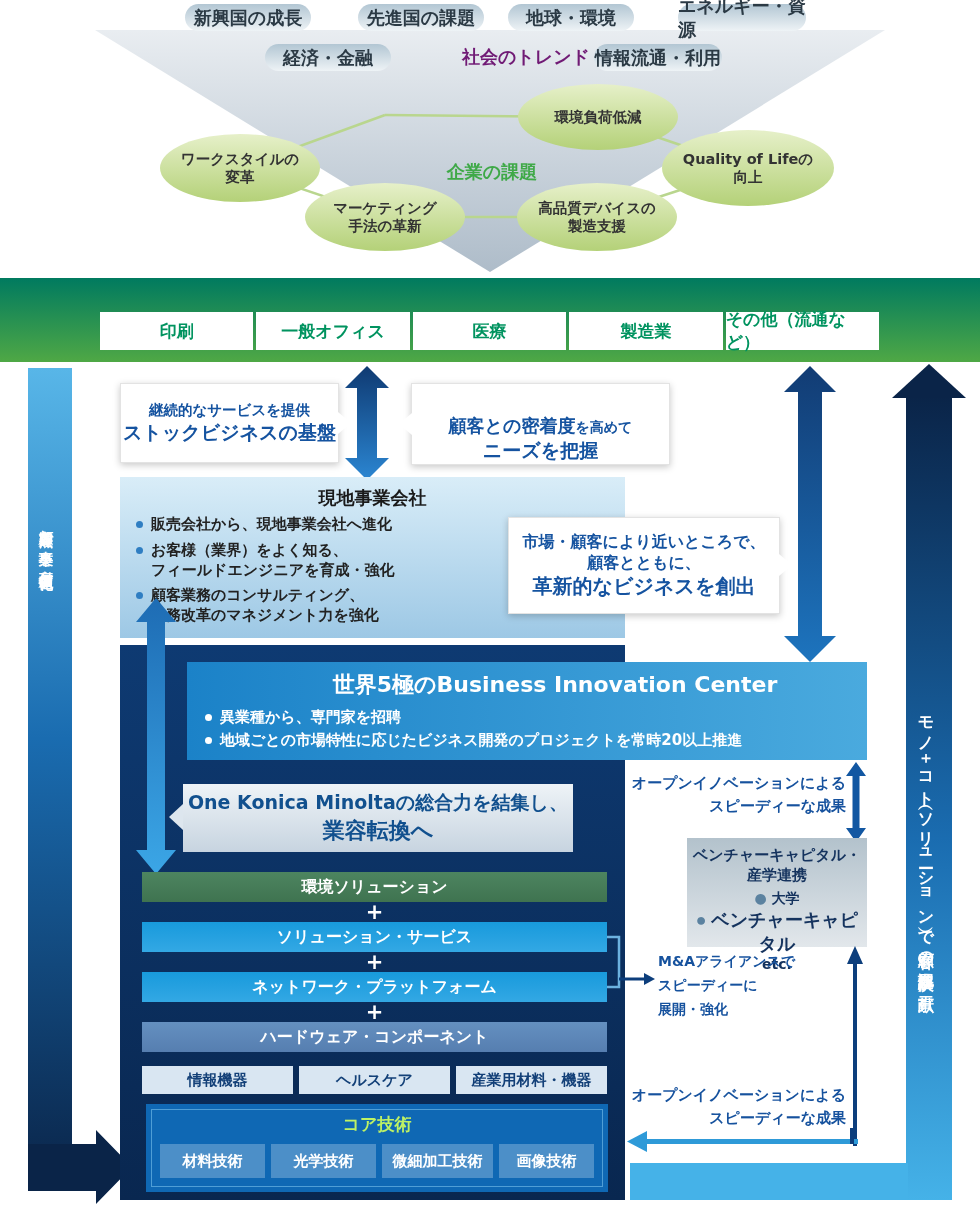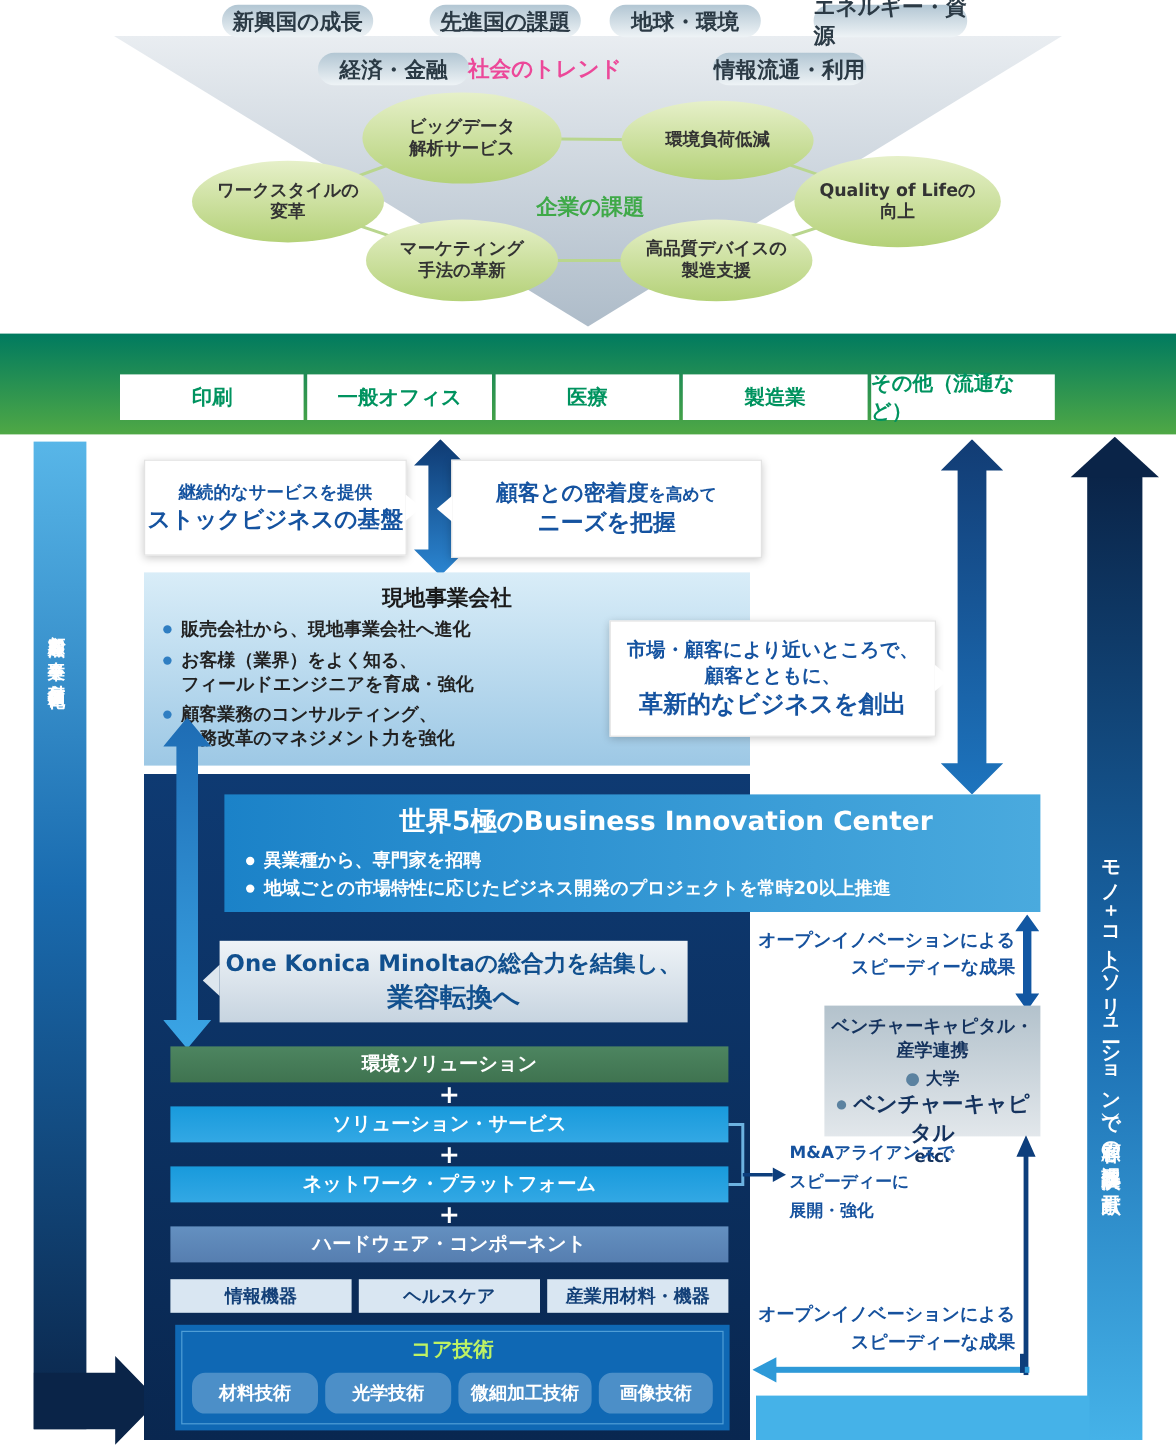--- a/index.html
+++ b/index.html
@@ -21,21 +21,21 @@
           display:flex;flex-direction:column;align-items:center;justify-content:center;color:#1553a0;font-weight:bold;text-align:center;}
   .ptr{position:absolute;width:0;height:0;}
   
   .layer{position:absolute;left:142px;width:465px;height:30px;display:flex;align-items:center;justify-content:center;
          color:#fff;font-size:16px;font-weight:bold;}
   .plus{position:absolute;left:142px;width:465px;height:20px;display:flex;align-items:center;justify-content:center;
         color:#fff;font-size:21px;font-weight:bold;}
   .subseg{width:151px;background:#d9e6f2;display:flex;align-items:center;justify-content:center;
           color:#134078;font-size:15px;font-weight:bold;height:28px;}
   .tech{background:#4c8fc8;display:flex;align-items:center;justify-content:center;color:#fff;
-        font-size:15px;font-weight:bold;height:34px;border-radius:11px;}
+        font-size:15px;font-weight:bold;height:34px;}
   .bullet{position:relative;padding-left:15px;margin-bottom:6px;}
   .dot{position:absolute;left:0;top:6px;width:7px;height:7px;border-radius:50%;}
   .vtext{writing-mode:vertical-rl;color:#fff;font-weight:bold;letter-spacing:1px;}
 </style>
 </head>
 <body>
 
 <div id="page">
 
   <svg class="abs" style="left:0;top:0;" width="980" height="278">
@@ -52,39 +52,37 @@
       <line x1="598" y1="117" x2="748" y2="168"></line>
       <line x1="240" y1="168" x2="385" y2="217"></line>
       <line x1="385" y1="217" x2="597" y2="217"></line>
       <line x1="597" y1="217" x2="748" y2="168"></line>
     </g>
   </svg>
 
   <div class="pill" style="left:185px;top:4px;width:126px;">
       <span>新興国の成長</span>
     </div>
-  <div class="pill" style="left:358px;top:4px;width:126px;text-decoration:underline;">
+  <div class="pill" style="left:358px;top:4px;width:126px;">
       <span>先進国の課題</span>
     </div>
   <div class="pill" style="left:508px;top:4px;width:126px;">
       <span>地球・環境</span>
     </div>
   <div class="pill" style="left:678px;top:4px;width:128px;">
       <span>エネルギー・資源</span>
     </div>
   <div class="pill" style="left:265px;top:44px;width:126px;">
       <span>経済・金融</span>
     </div>
   <div class="pill" style="left:594px;top:44px;width:128px;">
       <span>情報流通・利用</span>
     </div>
-  <div class="abs" style="left:390px;top:45px;width:200px;text-align:left;color:#ec4899;font-size:18px;font-weight:bold;">社会のトレンド</div>
-
-  <div class="oval pre" style="left:302px;top:77px;width:166px;height:76px;"><span>ビッグデータ
-解析サービス</span></div>
+  <div class="abs" style="left:390px;top:45px;width:200px;text-align:right;color:#701a75;font-size:18px;font-weight:bold;">社会のトレンド</div>
+
   <div class="oval" style="left:518px;top:84px;width:160px;height:66px;">
       <span>環境負荷低減</span>
     </div>
   <div class="oval pre" style="left:160px;top:134px;width:160px;height:68px;"><span>ワークスタイルの
 変革</span></div>
   <div class="oval pre" style="left:662px;top:130px;width:172px;height:76px;"><span>Quality of Lifeの
 向上</span></div>
   <div class="oval pre" style="left:305px;top:183px;width:160px;height:68px;"><span>マーケティング
 手法の革新</span></div>
   <div class="oval pre" style="left:517px;top:183px;width:160px;height:68px;"><span>高品質デバイスの
@@ -131,21 +129,21 @@
   </div>
   <svg class="abs" style="left:345px;top:366px;" width="44" height="114">
     <defs>
         <linearGradient id="da1" x1="0" y1="0" x2="0" y2="1">
           <stop offset="0" stop-color="#0f3a72"></stop>
           <stop offset="1" stop-color="#2b86d2"></stop>
         </linearGradient>
       </defs>
     <polygon points="22,0 44,22 32,22 32,92 44,92 22,114 0,92 12,92 12,22 0,22" fill="url(#da1)"></polygon>
   </svg>
-  <div class="bubble" style="left:376px;top:383px;width:257px;height:80px;">
+  <div class="bubble" style="left:411px;top:383px;width:257px;height:80px;justify-content:flex-end;">
     <span><span style="font-size:18px;">顧客との密着度</span><span style="font-size:14px;">を高めて</span></span>
     <span style="font-size:19px;">ニーズを把握</span>
     <span class="ptr" style="left:-13px;top:29px;border-top:11px solid transparent;border-bottom:11px solid transparent;border-right:13px solid #fff;"></span>
   </div>
 
   <svg class="abs" style="left:784px;top:366px;" width="52" height="296">
     <defs>
         <linearGradient id="da2" x1="0" y1="0" x2="0" y2="1">
           <stop offset="0" stop-color="#123c74"></stop>
           <stop offset="1" stop-color="#1d74be"></stop>

